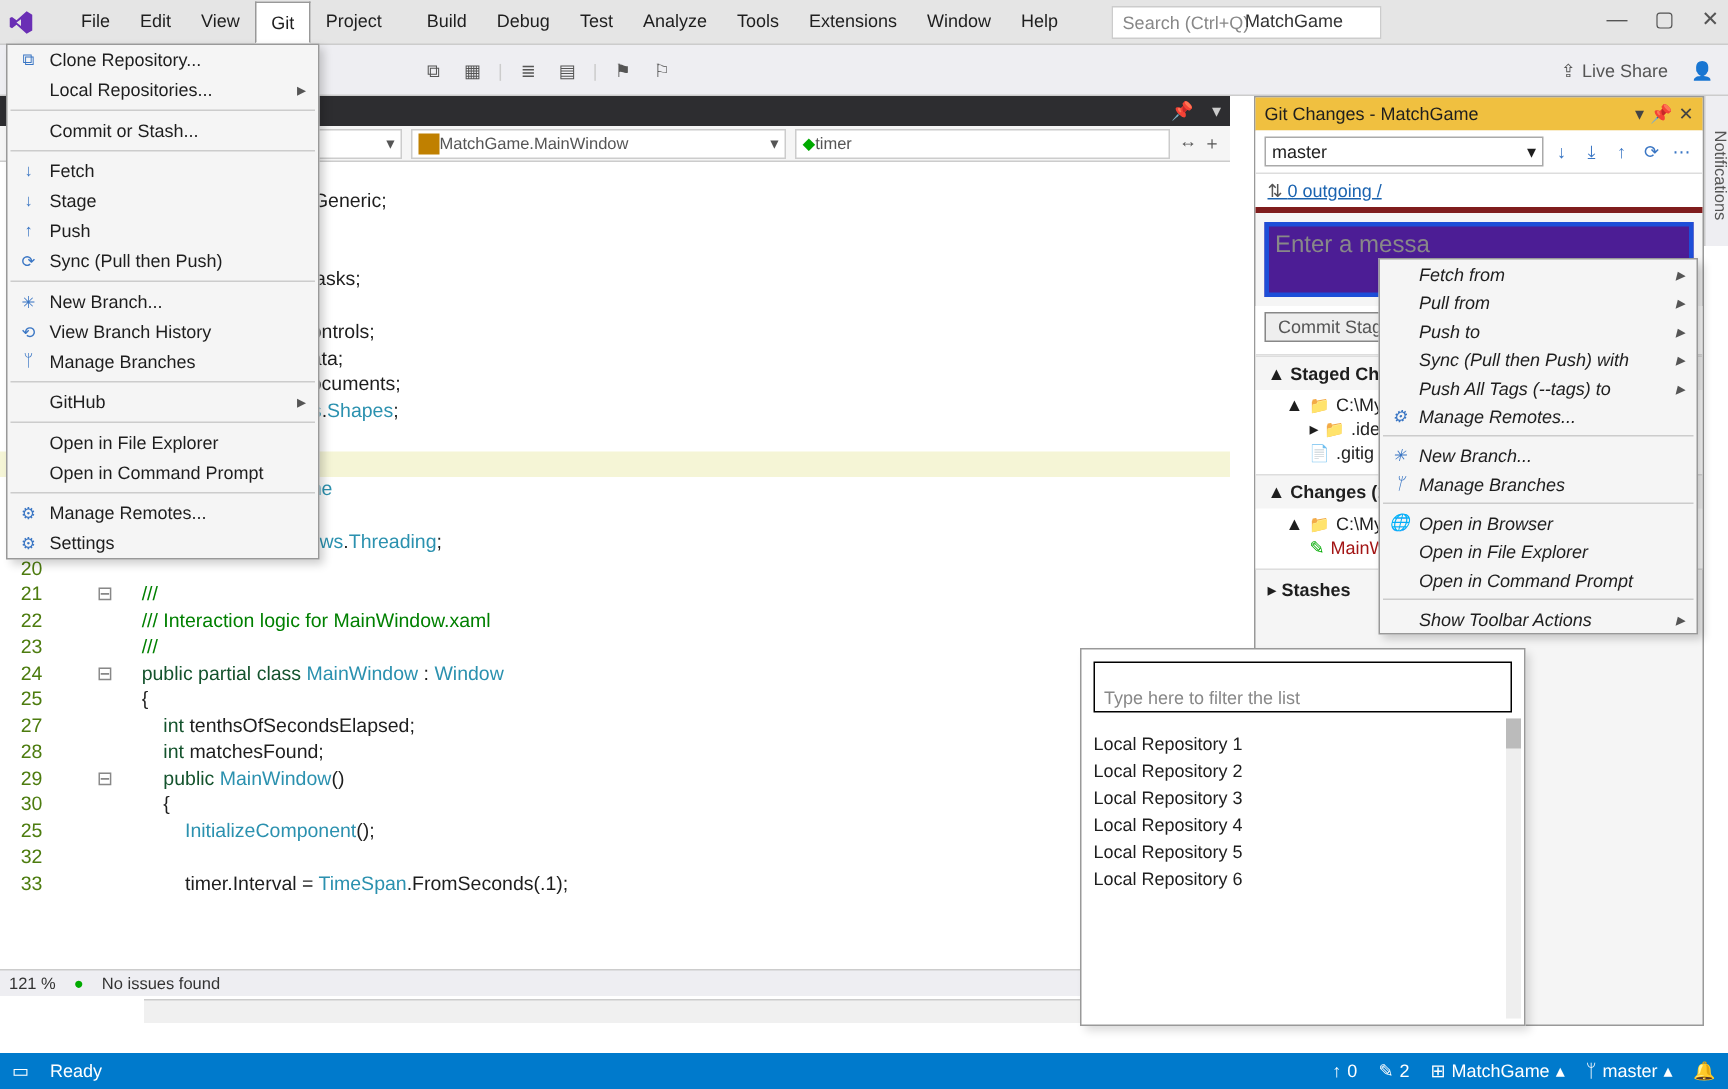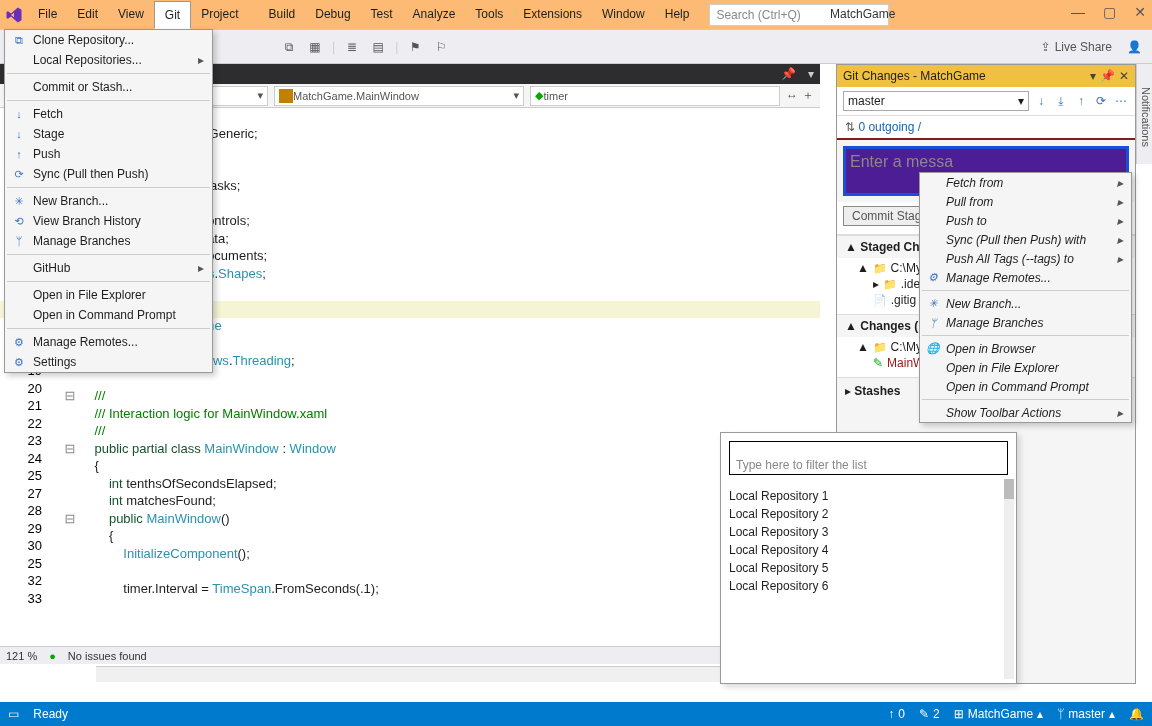--- a/index.html
+++ b/index.html
@@ -1,19 +1,19 @@
 <!DOCTYPE html>
 <html><head>
 <meta charset="utf-8">
 <style>
   * { box-sizing: border-box; margin: 0; padding: 0; font-family: "Segoe UI", Arial, sans-serif; }
   body { width: 1152px; height: 726px; background: #fff; position: relative; overflow: hidden; font-size: 12px; color: #1e1e1e; }
 
   
-  .titlebar { height: 30px; background: #fdba74; display: flex; align-items: center; border-bottom: 1px solid #ccc; position: relative; }
+  .titlebar { height: 30px; background: #e5e5e5; display: flex; align-items: center; border-bottom: 1px solid #ccc; position: relative; gap: 16px; }
   .logo { width: 28px; height: 28px; display:flex; align-items:center; justify-content:center; }
   .menubar { display: flex; }
   .menu-item { padding: 6px 10px; cursor: default; }
   .menu-item.active { background: #fff; border: 1px solid #999; border-bottom: 1px solid #fff; }
   .search { margin-left: 10px; width: 180px; height: 22px; border: 1px solid #ccc; background: #fff; padding: 2px 6px; font-size: 12px; color: #888; display:flex; align-items:center; }
   .title-center { position: absolute; left: 830px; top: 7px; font-size: 12px; color: #333; }
   .win-controls { position: absolute; right: 6px; top: 4px; display: flex; gap: 18px; color: #555; font-size: 14px; }
 
   
   .toolbar2 { height: 34px; background: #eeeef2; border-bottom: 1px solid #ccc; display: flex; align-items: center; padding: 0 8px; gap: 8px; }
@@ -22,21 +22,21 @@
 
   
   .tabrow { height: 24px; background: #f5f5f5; border-bottom: 1px solid #ccc; display:flex; align-items:center; padding: 0 6px; gap: 6px; }
   .tabrow .field { flex:1; max-width: 240px; border:1px solid #ccc; background:#fff; height:20px; font-size:11px; display:flex; align-items:center; padding:0 4px; color:#555;}
   .tabrow-right { margin-left:auto; display:flex; gap:4px; color:#555;}
   .tab-icon{width:14px;height:14px;background:#c08000;}
 
   
   .editor { position: absolute; left: 0; top: 108px; width: 820px; height: 574px; background: #fff; font-family: Consolas, monospace; font-size: 13px; overflow:hidden; }
   .line { height: 17.5px; display:flex; }
-  .ln { width:60px; text-align:right; padding-right: 18px; color:#000000;margin-top:10px; }
+  .ln { width:60px; text-align:center; padding-right: 18px; color:#4d7c0f; }
   .fold { width:20px; text-align:center; color:#888; }
   .code { white-space: pre; }
   .kw { color:#14532d; }
   .type { color:#2b91af; }
   .comment { color:#008000; }
   .line.hl { background:#f5f5d6; }
   .line.hl .ln + .fold + .code { box-shadow: inset 3px 0 0 #e0d000; }
   .hscroll { position:absolute; bottom:0; left:96px; right:0; height:16px; background:#f0f0f0; border-top:1px solid #ccc; }
 
   
@@ -51,21 +51,21 @@
   .git-menu .arrow { margin-left:auto; color:#555; }
 
   
   .gitpanel { position:absolute; right:16px; top:64px; width:300px; height:620px; background:#f5f5f5; border:1px solid #999; }
   .gitpanel .hdr { height:22px; background:#f0c040; display:flex; align-items:center; padding:0 6px; font-size:12px; }
   .gitpanel .hdr .pin { margin-left:auto; display:flex; gap:4px; color:#444;}
   .gitpanel .branchrow { display:flex; align-items:center; padding:4px 6px; gap:4px; border-bottom:1px solid #ddd; background:#fff;}
   .gitpanel .branchsel { flex:1; border:1px solid #aaa; height:20px; display:flex; align-items:center; padding:0 4px; font-size:12px;}
   .gitpanel .branchsel .dd{margin-left:auto;}
   .gitpanel .smicon{ width:16px; text-align:center; color:#3a76c4; cursor:default;}
-  .gitpanel .outgoing { padding:4px 8px; font-size:12px; color:#1a63b0; background:#fff; border-bottom:2px solid #7f1d1d;}
+  .gitpanel .outgoing { padding:4px 8px; font-size:12px; color:#1a63b0; text-decoration:underline; background:#fff; border-bottom:4px solid #7f1d1d;}
   .gitpanel .outgoing::before{content:"⇅ "; color:#555;}
   .gitpanel .msgbox { margin:6px; border:3px solid #1d4ed8; background:#4c1d95; height:50px; padding:4px; color:#888; font-size:16px; }
   .gitpanel .btn { display:inline-block; border:1px solid #888; background:#eee; padding:2px 8px; font-size:12px; margin-left:6px; color:#555;}
   .gitpanel .section { padding:4px 8px; font-size:12px; font-weight:bold; border-top:1px solid #ddd; background:#f5f5f5;}
   .gitpanel .tree { padding:2px 8px 6px 20px; font-size:12px; background:#fff;}
   .gitpanel .tree .node{ display:flex; align-items:center; gap:4px; padding:1px 0;}
   .gitpanel .tree .folder::before{content:"📁"; font-size:11px;}
   .gitpanel .tree .file::before{content:"📄"; font-size:11px; color:#0a0;}
   .gitpanel .stash { padding:6px 8px; font-size:12px; border-top:1px solid #ddd;}
 

